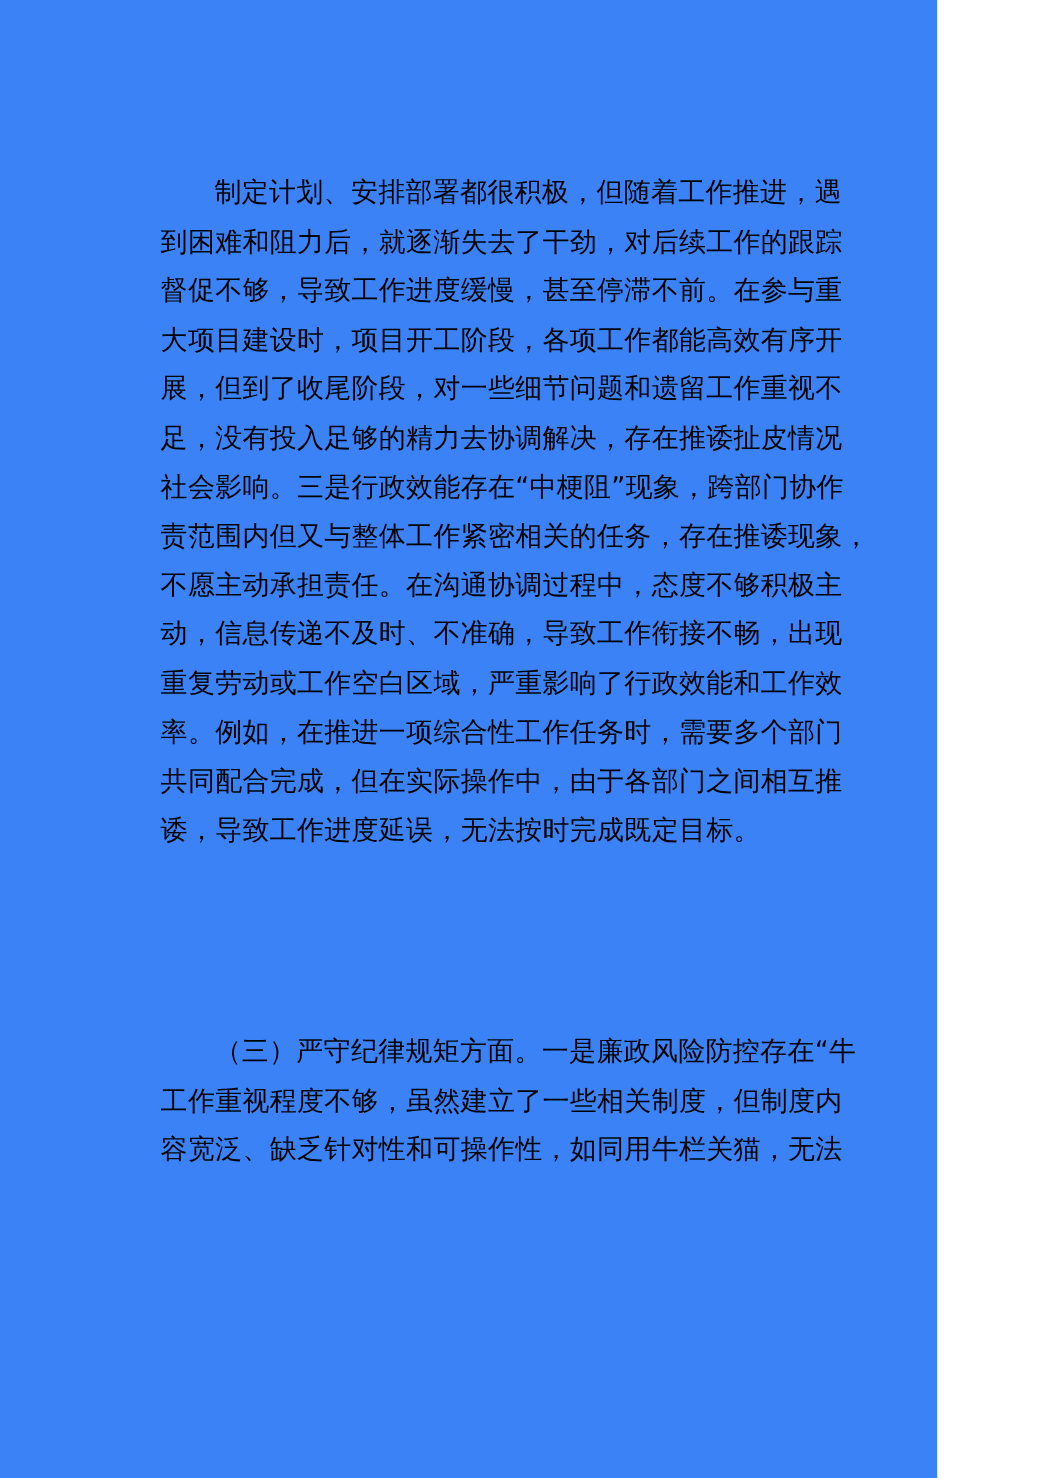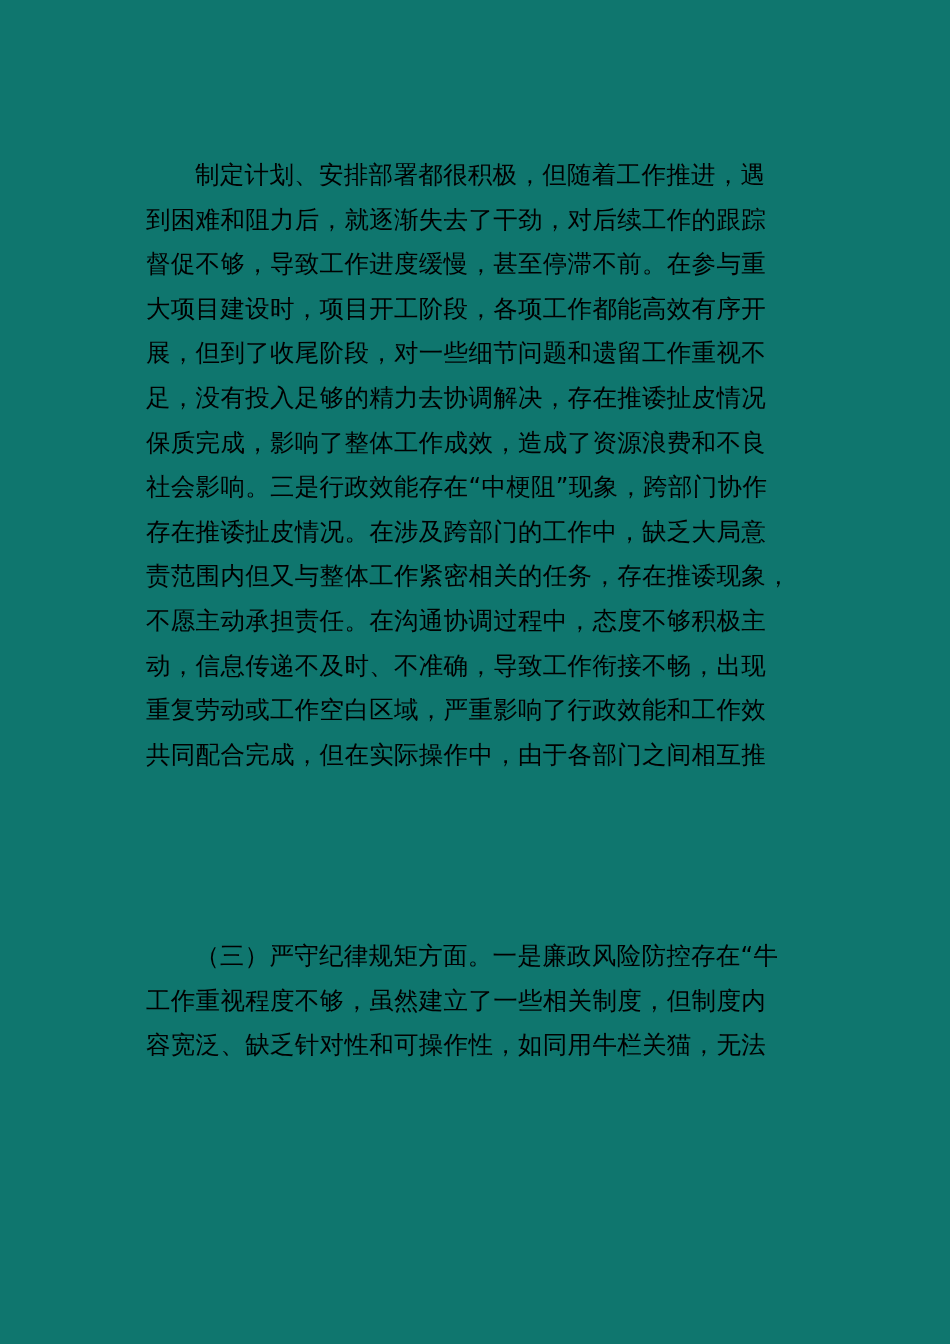--- a/index.html
+++ b/index.html
@@ -12,23 +12,23 @@
       height: 1344px;
       position: relative;
       overflow: hidden;
       font-family: "DejaVu Sans", "Liberation Sans", sans-serif;
       color: #000000;
     }
     .page {
       position: absolute;
       left: 0;
       top: 0;
-      width: 950px;
+      width: 852px;
       height: 1344px;
-      background: #0f766e;
+      background: #3b82f6;
     }
     .para {
       position: absolute;
       left: 146px;
       width: 680px;
     }
     .line {
       display: block;
       height: 44.6px;
       line-height: 44.6px;
@@ -47,28 +47,28 @@
 
 <div class="page">
 
   <div class="para" id="para-1">
     <span class="line indent">制定计划、安排部署都很积极，但随着工作推进，遇</span>
     <span class="line">到困难和阻力后，就逐渐失去了干劲，对后续工作的跟踪</span>
     <span class="line">督促不够，导致工作进度缓慢，甚至停滞不前。在参与重</span>
     <span class="line">大项目建设时，项目开工阶段，各项工作都能高效有序开</span>
     <span class="line">展，但到了收尾阶段，对一些细节问题和遗留工作重视不</span>
     <span class="line">足，没有投入足够的精力去协调解决，存在推诿扯皮情况</span>
-    <span class="line">保质完成，影响了整体工作成效，造成了资源浪费和不良</span>
     <span class="line">社会影响。三是行政效能存在“中梗阻”现象，跨部门协作</span>
-    <span class="line">存在推诿扯皮情况。在涉及跨部门的工作中，缺乏大局意</span>
     <span class="line">责范围内但又与整体工作紧密相关的任务，存在推诿现象，</span>
     <span class="line">不愿主动承担责任。在沟通协调过程中，态度不够积极主</span>
     <span class="line">动，信息传递不及时、不准确，导致工作衔接不畅，出现</span>
     <span class="line">重复劳动或工作空白区域，严重影响了行政效能和工作效</span>
+    <span class="line">率。例如，在推进一项综合性工作任务时，需要多个部门</span>
     <span class="line">共同配合完成，但在实际操作中，由于各部门之间相互推</span>
+    <span class="line">诿，导致工作进度延误，无法按时完成既定目标。</span>
   </div>
 
   <div class="para" id="para-2">
     <span class="line indent">（三）严守纪律规矩方面。一是廉政风险防控存在“牛</span>
     <span class="line">工作重视程度不够，虽然建立了一些相关制度，但制度内</span>
     <span class="line">容宽泛、缺乏针对性和可操作性，如同用牛栏关猫，无法</span>
   </div>
 
 </div>
 

